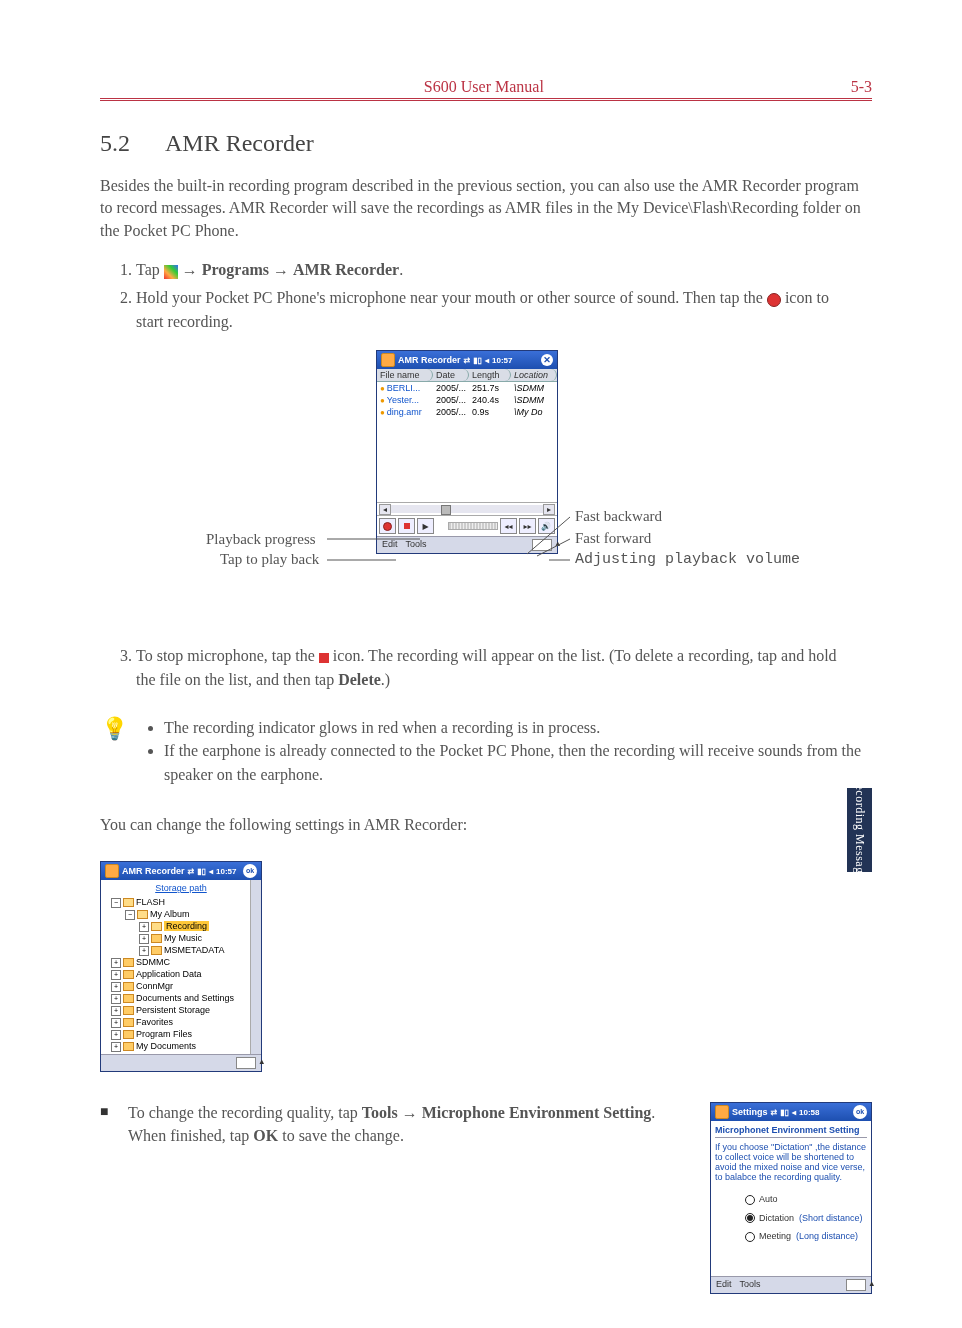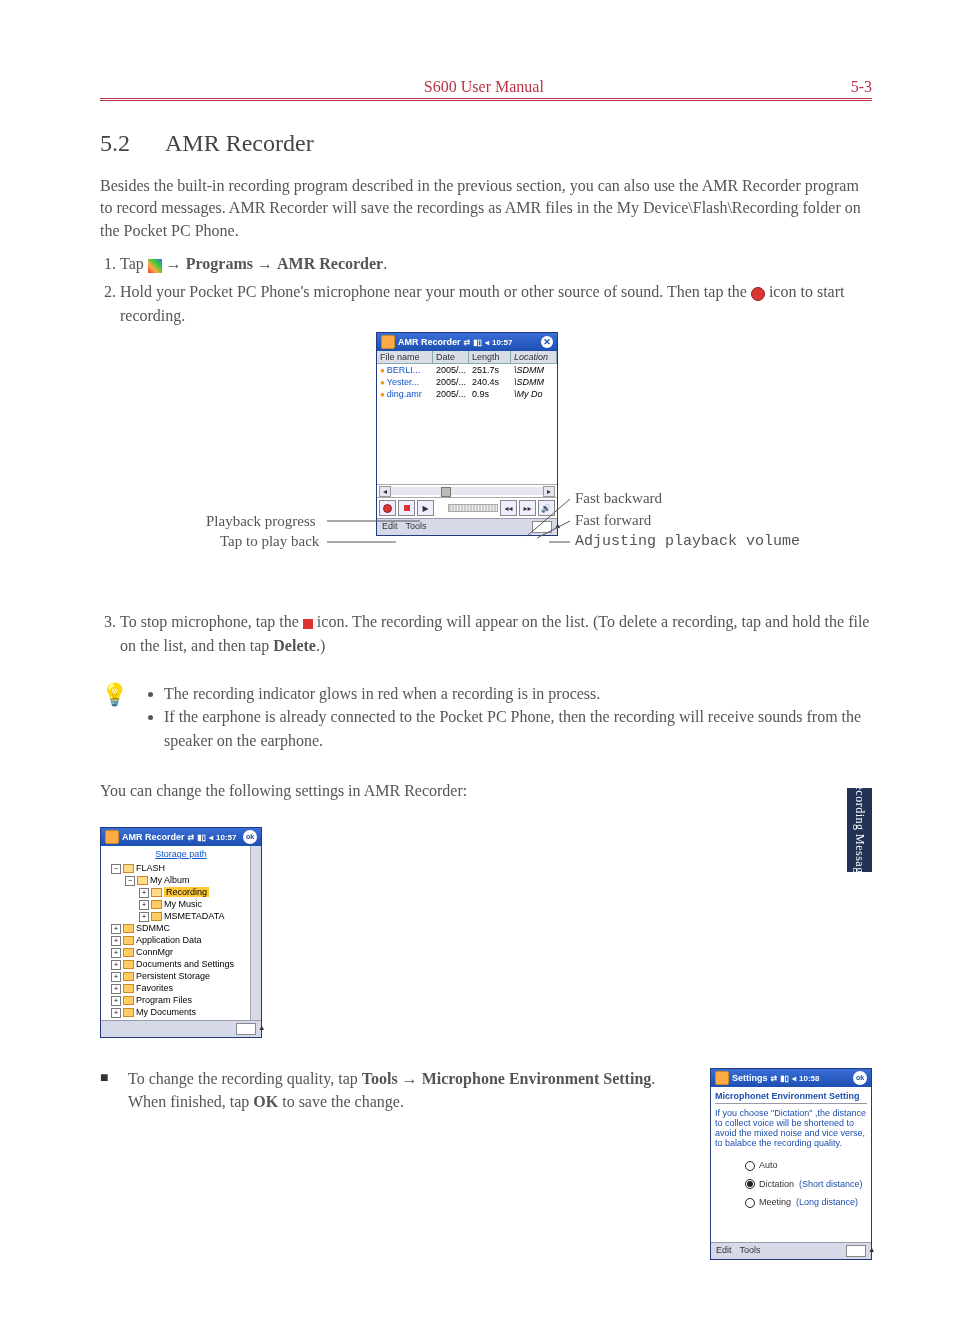--- a/index.html
+++ b/index.html
@@ -1,35 +1,35 @@
 <!DOCTYPE html>
 <html><head>
 <meta charset="utf-8">
 <style>
 body{margin:0;font-family:"Times New Roman",serif;background:#fff;color:#333;}
 .page{width:962px;height:1328px;position:relative;padding:60px 90px 40px 100px;box-sizing:border-box;}
 .top-rule{border-bottom:3px double #b34;position:absolute;top:98px;left:100px;right:90px;}
 .hdr-row{position:absolute;top:78px;left:117px;right:90px;display:flex;justify-content:space-between;color:#b34;font-size:16px;}
 .sec-head{display:flex;gap:35px;color:#444;font-size:24px;margin-top:70px;margin-bottom:18px;}
 .body-p{font-size:16px;color:#555;line-height:1.4;margin-bottom:10px;}
-ol.steps{padding-left:20px;font-size:16px;color:#555;line-height:1.5;margin:0;}
+ol.steps{padding-left:20px;font-size:16px;color:#555;line-height:1.5;margin:16px;}
 ol.steps li{margin-bottom:4px;}
 .ico-red-dot{display:inline-block;width:12px;height:12px;border-radius:50%;background:#d33;border:1px solid #822;vertical-align:middle;}
 .ico-stop{display:inline-block;width:10px;height:10px;background:#d33;vertical-align:middle;}
 .ico-start{display:inline-block;width:14px;height:14px;background:linear-gradient(45deg,#e33,#fa4,#3c3,#36f);vertical-align:middle;}
 
 .shot{border:1px solid #223a7a;width:180px;font-family:Tahoma,Arial,sans-serif;font-size:9px;background:#fff;}
 .titlebar{background:linear-gradient(#3a6fd8,#1d4fb0);color:#fff;display:flex;align-items:center;padding:2px 4px;font-weight:bold;gap:3px;}
 .titlebar .tb-ico{width:12px;height:12px;background:#fa4;border:1px solid #c82;border-radius:2px;}
 .titlebar .tb-close{margin-left:auto;width:12px;height:12px;border-radius:50%;background:#fff;color:#1d4fb0;text-align:center;line-height:12px;font-size:9px;}
 .titlebar .tb-ok{margin-left:auto;width:14px;height:14px;border-radius:50%;background:#fff;color:#1d4fb0;text-align:center;line-height:14px;font-size:7px;font-weight:bold;}
 .tb-r{display:flex;gap:3px;align-items:center;}
 .tb-r span{font-size:8px;}
 .header-row{display:flex;background:#d9dde6;border-bottom:1px solid #8aa;}
-.header-row div{padding:1px 3px;border-right:1px solid #8aa;box-sizing:border-box;}
+.header-row div{padding:1px 3px;border-right:1px solid #8aa;box-sizing:border-box;border-radius:6px;}
 .data-row{display:flex;color:#000;}
 .data-row div{padding:1px 3px;box-sizing:border-box;overflow:hidden;white-space:nowrap;}
 .c-name{width:56px;}.c-date{width:36px;}.c-len{width:42px;}.c-loc{width:46px;font-style:italic;}
 .data-row .c-name::before{content:"●";color:#e90;margin-right:2px;font-size:8px;}
 .rec-body{height:120px;}
 .progress-area{display:flex;align-items:center;border-top:1px solid #aaa;border-bottom:1px solid #aaa;height:12px;padding:0 2px;}
 .progress-area .lar,.progress-area .rar{width:10px;text-align:center;font-size:8px;background:#e6e6f0;border:1px solid #999;}
 .progress-area .bar{flex:1;height:8px;background:#e6e6f0;position:relative;}
 .progress-area .bar .handle{position:absolute;left:50px;width:8px;height:8px;background:#bbb;border:1px solid #777;}
 .ctrl-row{display:flex;align-items:center;gap:2px;padding:2px;}

